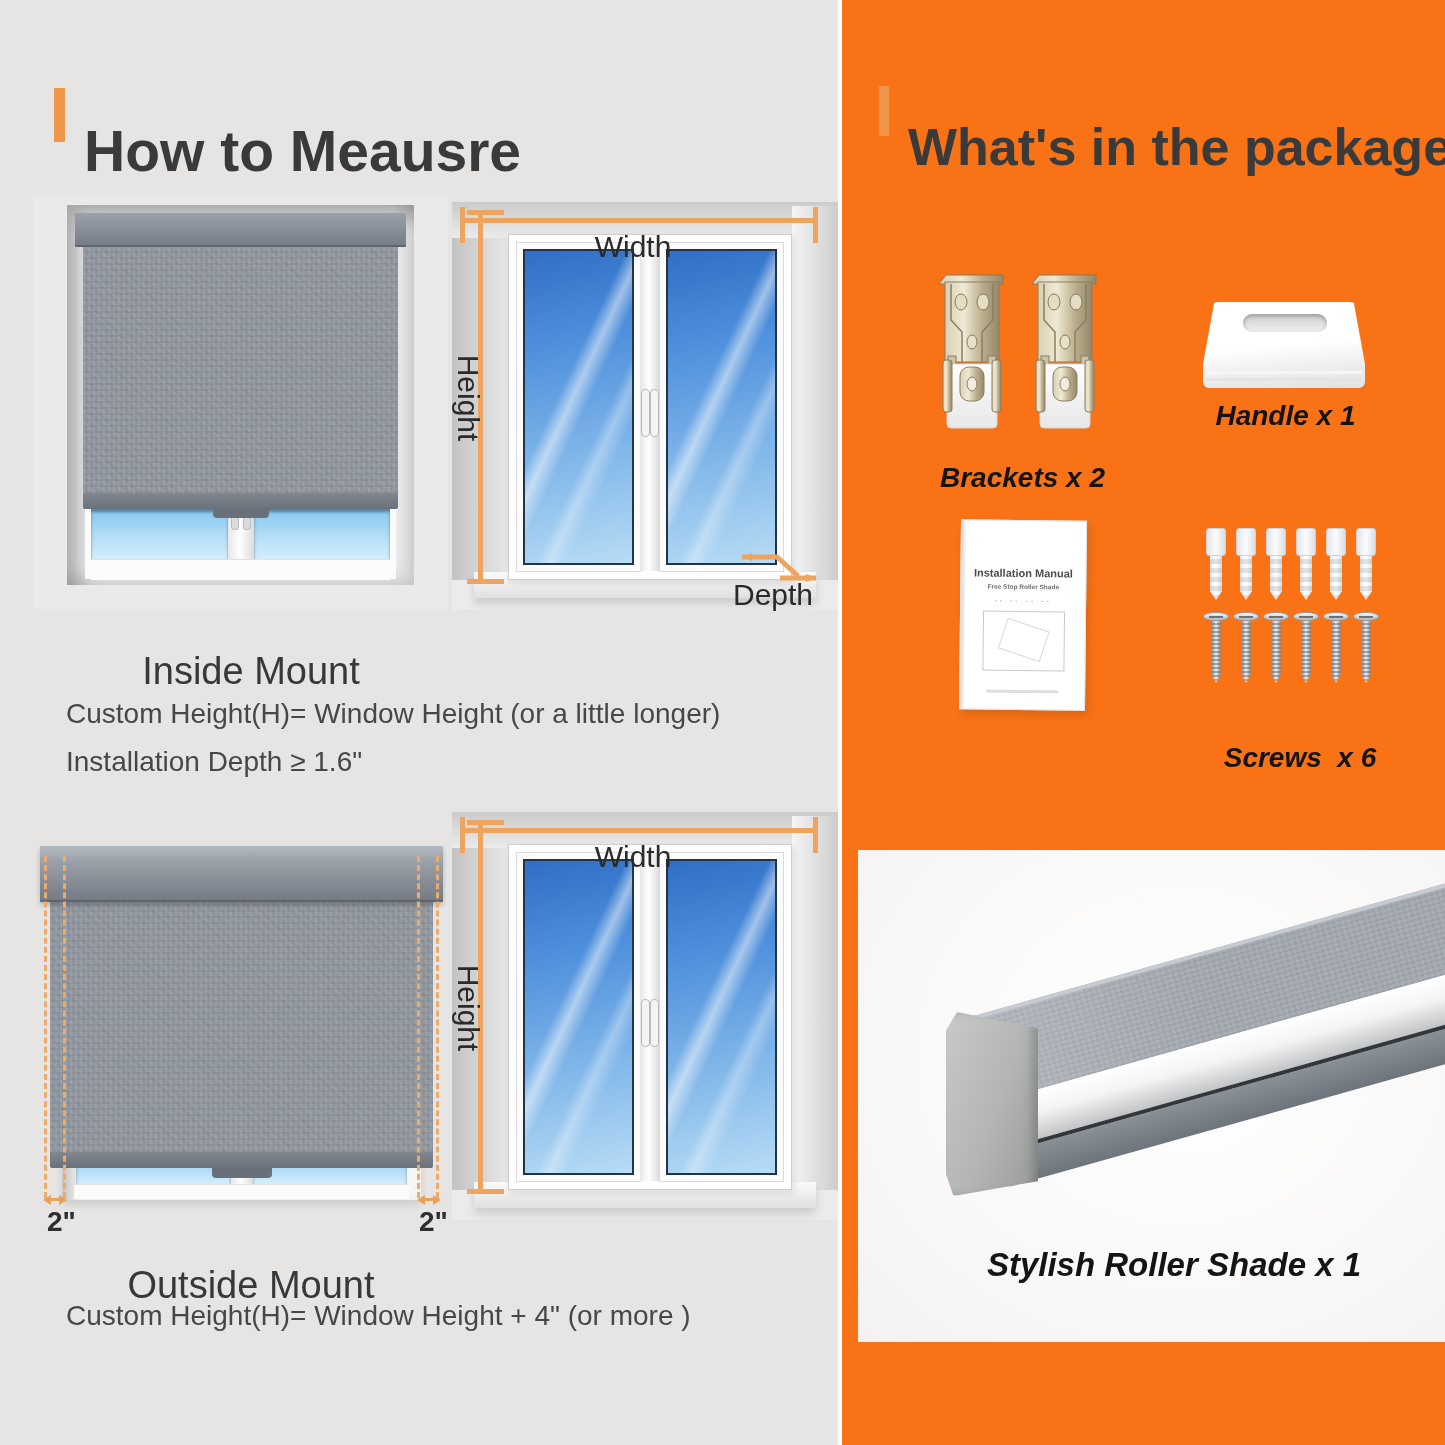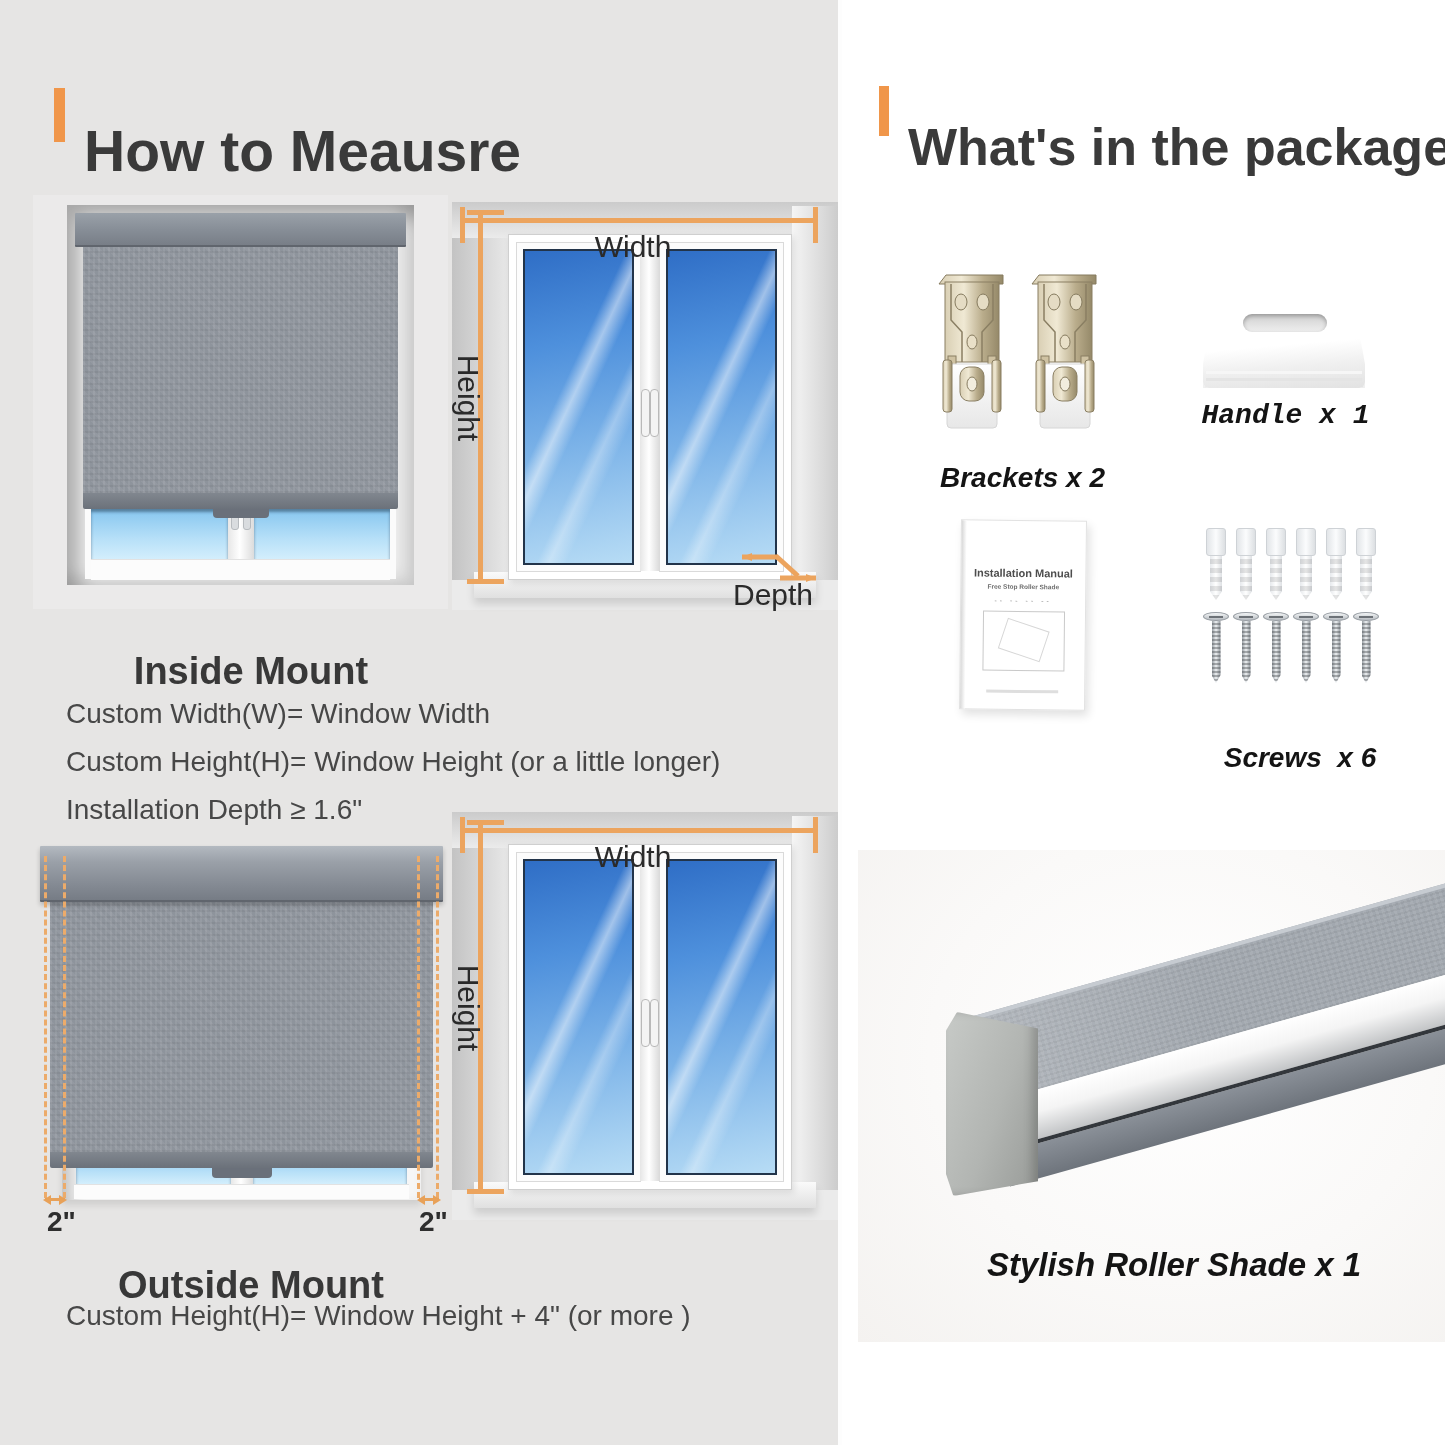--- a/index.html
+++ b/index.html
@@ -3,21 +3,21 @@
 <meta charset="utf-8">
 <style>
   html,body{margin:0;padding:0;}
   body{font-family:"Liberation Sans", sans-serif; -webkit-font-smoothing:antialiased;}
   #canvas{position:relative;width:1445px;height:1445px;overflow:hidden;background:#e6e5e4;}
   .abs{position:absolute;}
 
   
   #left-panel{position:absolute;left:0;top:0;width:838px;height:1445px;background:#e6e5e4;}
   #divider{position:absolute;left:838px;top:0;width:4px;height:1445px;background:#fdfdfd;}
-  #right-panel{position:absolute;left:842px;top:0;width:603px;height:1445px;background:#ffffff;}
+  #right-panel{position:absolute;left:842px;top:0;width:603px;height:1445px;background:#f97316;}
 
   
   .accent-bar{position:absolute;background:#F0964A;}
   .h1{position:absolute;font-weight:700;color:#3a3a3a;letter-spacing:0;white-space:nowrap;}
 
   
   .recess{position:absolute;background:#f2f2f2;
     box-shadow:inset 12px 12px 20px rgba(0,0,0,.30), inset -12px -8px 16px rgba(0,0,0,.13);}
   .windowback{position:absolute;background:#fbfbfb;z-index:0;}
   .cassette{position:absolute;z-index:3;background:linear-gradient(180deg,#9aa1a9 0%,#868d96 55%,#787e87 100%);border-bottom:2px solid #60656d;border-radius:1px;}
@@ -61,21 +61,21 @@
   .dim-h{position:absolute;left:26px;top:10px;bottom:28px;width:0;border-left:5px solid #ECA45E;z-index:6;}
   .dim-h:before,.dim-h:after{content:"";position:absolute;left:-16px;width:37px;height:5px;background:#ECA45E;}
   .dim-h:before{top:-2px;} .dim-h:after{bottom:-2px;}
   .dlabel{position:absolute;color:#2a2a2a;font-size:30px;font-weight:500;z-index:7;white-space:nowrap;}
   .lbl-width{left:36px;width:290px;top:28px;text-align:center;}
   .lbl-height{left:16px;top:196px;transform:translate(-50%,-50%) rotate(90deg);}
   .depth-glyph{position:absolute;left:288px;top:350px;z-index:7;}
   .lbl-depth{left:266px;top:376px;width:110px;text-align:center;}
 
   
-  .mount-title{position:absolute;font-size:38px;font-weight:700;color:#383838;text-align:center;}
+  .mount-title{position:absolute;font-size:38px;font-weight:400;color:#383838;text-align:center;}
   .spec{position:absolute;font-size:28px;color:#474747;line-height:48px;white-space:nowrap;}
 
   
   .item-label{position:absolute;font-size:28px;font-weight:700;font-style:italic;color:#141414;text-align:center;white-space:pre;}
 
   .handle{position:absolute;left:1203px;top:302px;width:162px;height:86px;
     background:linear-gradient(175deg,#ffffff 50%,#f0f0f0 72%,#e2e2e2 100%);
     border-radius:16px 16px 6px 6px;
     clip-path:polygon(7% 0, 93% 0, 100% 72%, 100% 100%, 0 100%, 0 72%);
     box-shadow:0 10px 14px rgba(0,0,0,.12);}
@@ -180,21 +180,20 @@
         <path d="M36,4 L58,24" stroke="#ECA45E" stroke-width="5" fill="none"></path>
         <path d="M40,26 H76" stroke="#ECA45E" stroke-width="5" fill="none"></path>
         <path d="M2,5 l10,-4 v8 z" fill="#ECA45E"></path>
         <path d="M76,26 l-10,-4 v8 z" fill="#ECA45E"></path>
       </svg>
       <span class="dlabel lbl-depth">Depth</span>
     </div>
 
     <h2 class="mount-title" style="left:60px;top:618px;width:382px;">Inside Mount</h2>
     <div class="spec" style="left:66px;top:690px;">
-      <div>Custom Width(W)= Window Width</div>
       <div>Custom Height(H)= Window Height (or a little longer)</div>
       <div>Installation Depth ≥ 1.6"</div>
     </div>
 
     <div class="abs" style="left:35px;top:798px;width:413px;height:444px;">
       <div class="abs" style="left:27px;right:27px;top:62px;height:340px;background:#f6f6f6;box-shadow:inset 9px 10px 16px rgba(0,0,0,.22), 0 5px 7px rgba(0,0,0,.10);">
         <div class="abs" style="left:14px;right:14px;top:294px;height:30px;display:flex;z-index:1;">
           <div class="pane-glass"></div>
           <div class="mull" style="width:22px;"></div>
           <div class="pane-glass"></div>
@@ -298,21 +297,21 @@
       <rect x="23" y="95" width="24" height="34" rx="9" fill="url(#gmet)" stroke="#8a7f63"></rect>
       <ellipse cx="35" cy="112" rx="5" ry="7" fill="#f2edde" stroke="#857a5e"></ellipse>
     </svg>
     <span class="item-label" style="left:58px;top:462px;width:245px;">Brackets x 2</span>
 
     <div class="handle" style="left:361px;top:302px;">
       <div class="handle-slot"></div>
       <div class="handle-line1"></div>
       <div class="handle-line2"></div>
     </div>
-    <span class="item-label" style="left:336px;top:400px;width:215px;font-family:Liberation Mono, monospace;">Handle x 1</span>
+    <span class="item-label" style="left:336px;top:400px;width:215px;">Handle x 1</span>
 
     <div class="manual" style="left:118px;top:520px;">
       <div class="man-title">Installation Manual</div>
       <div class="man-sub">Free Stop Roller Shade</div>
       <div class="man-dashes">-- -- -- --</div>
       <div class="man-box"></div>
       <div class="man-foot"></div>
     </div>
 
     <div class="anchor" style="left:364px;top:528px;">

